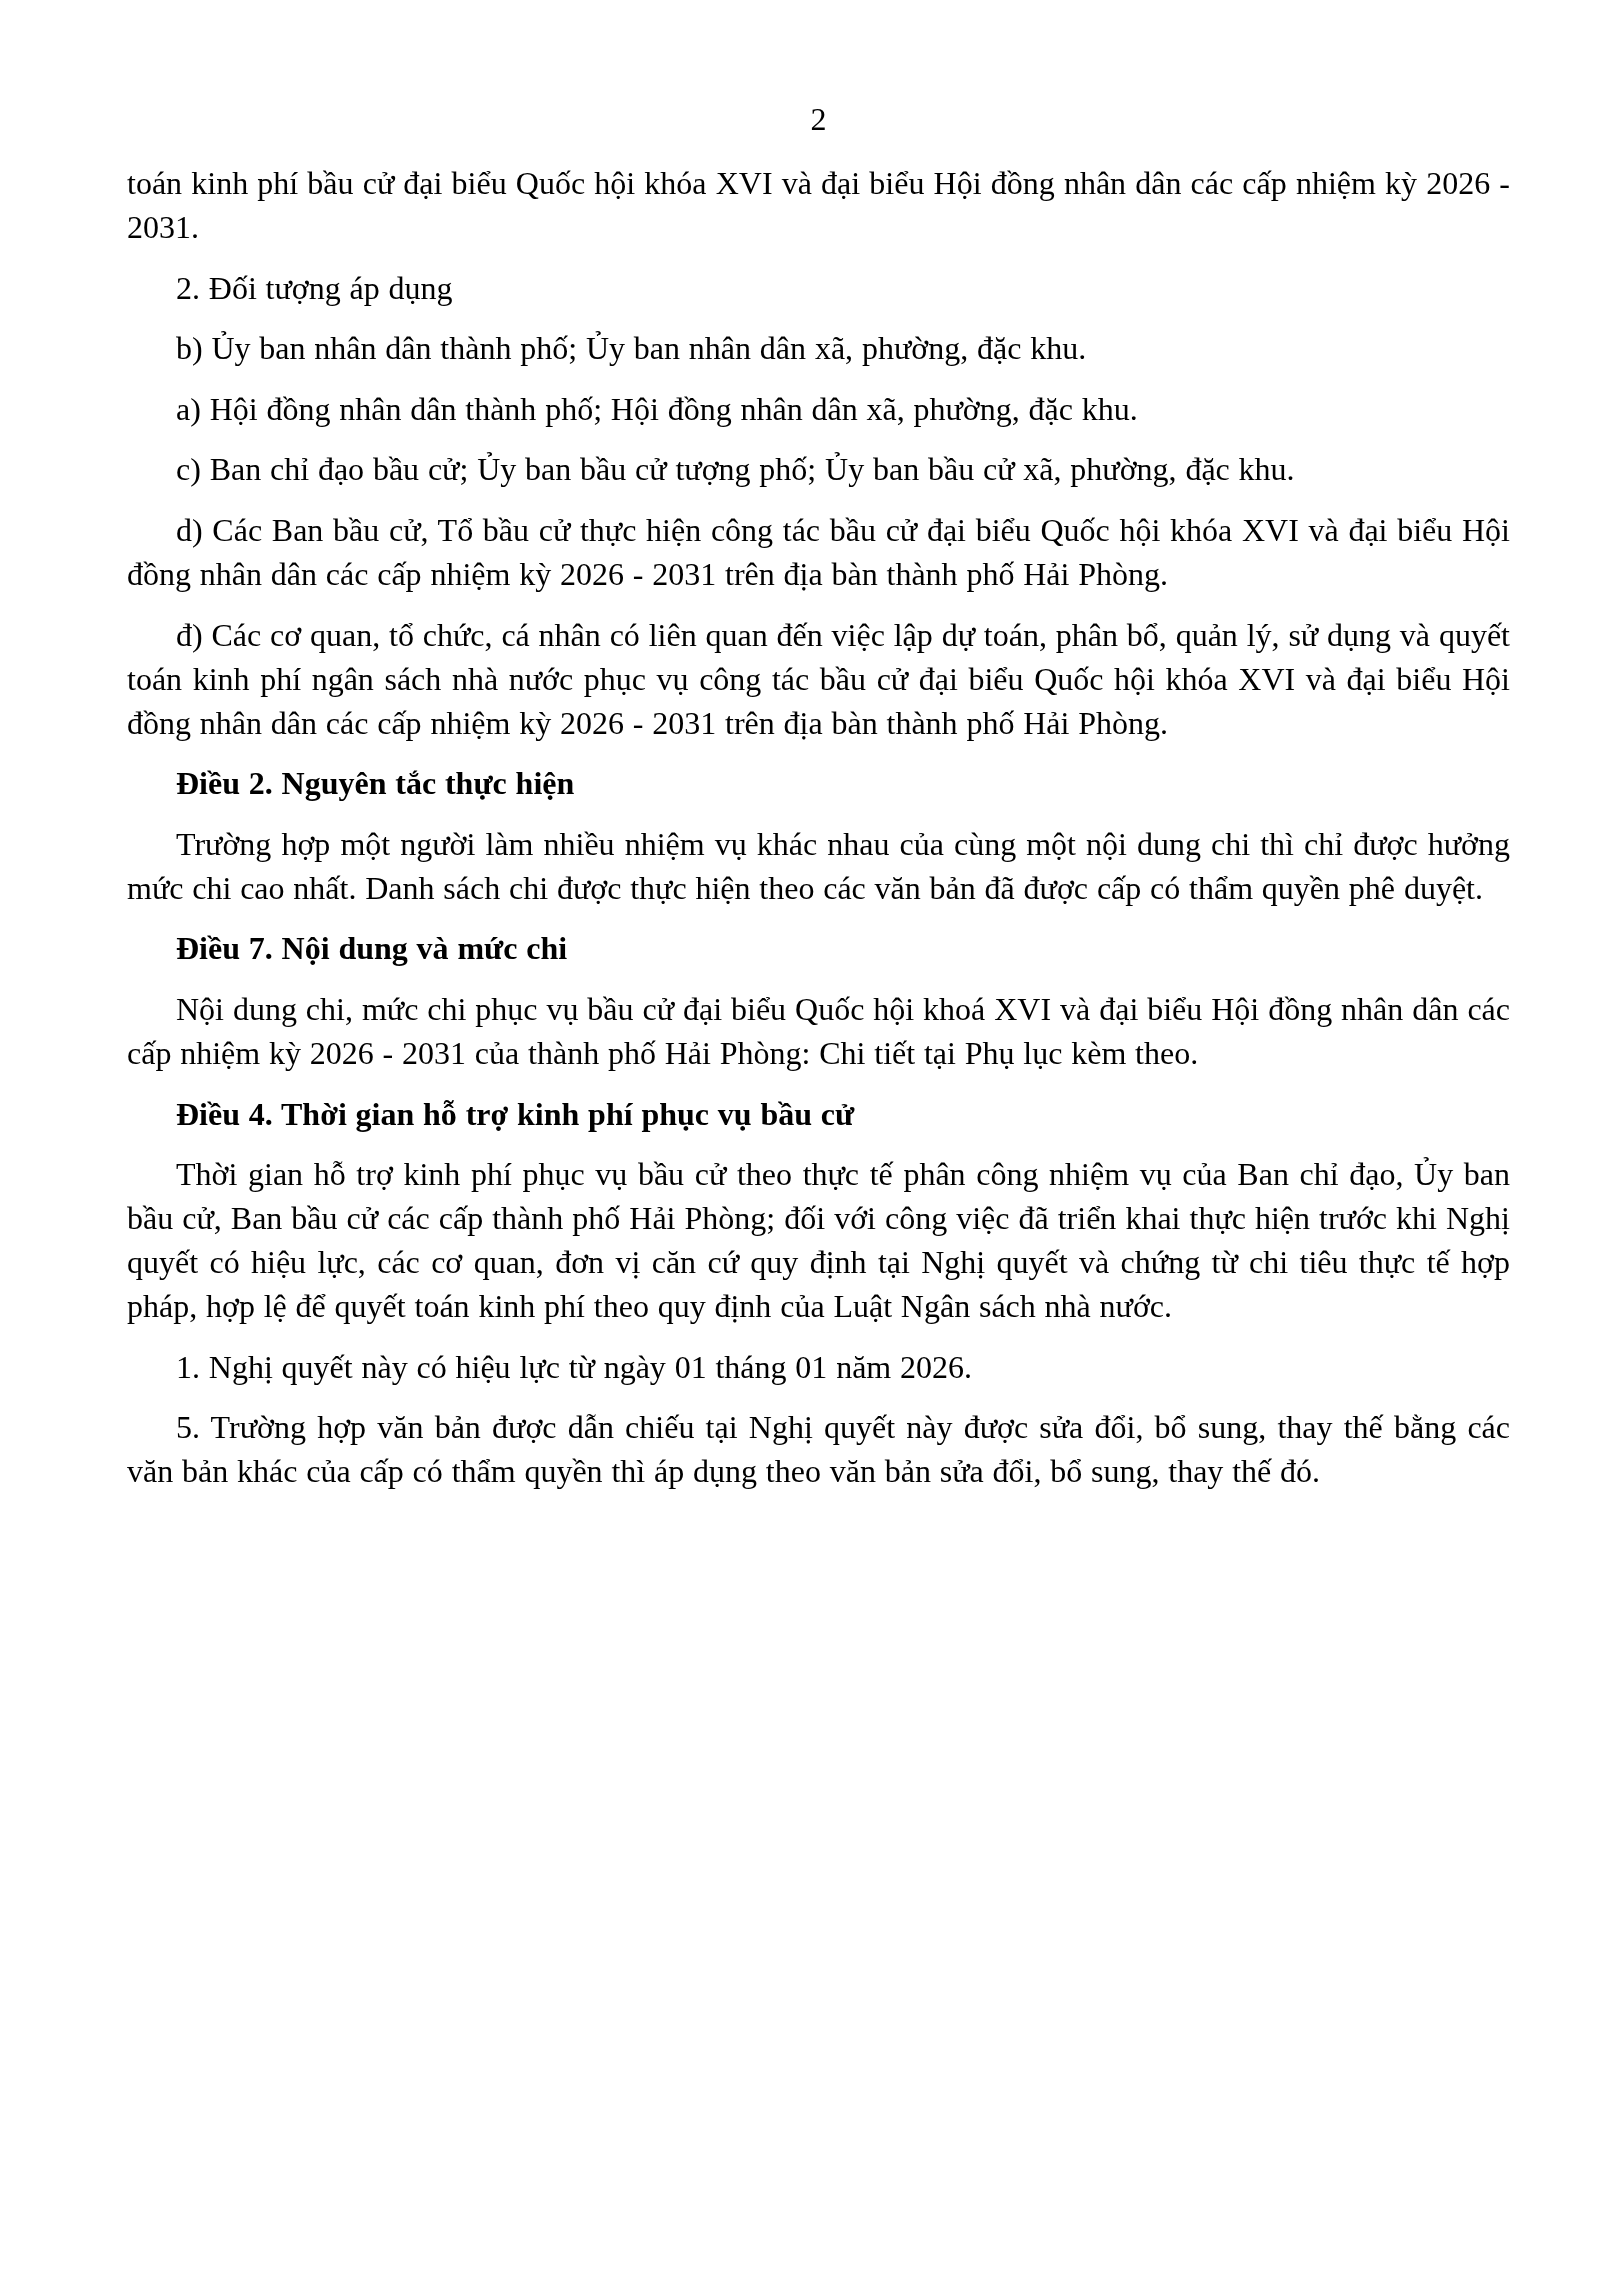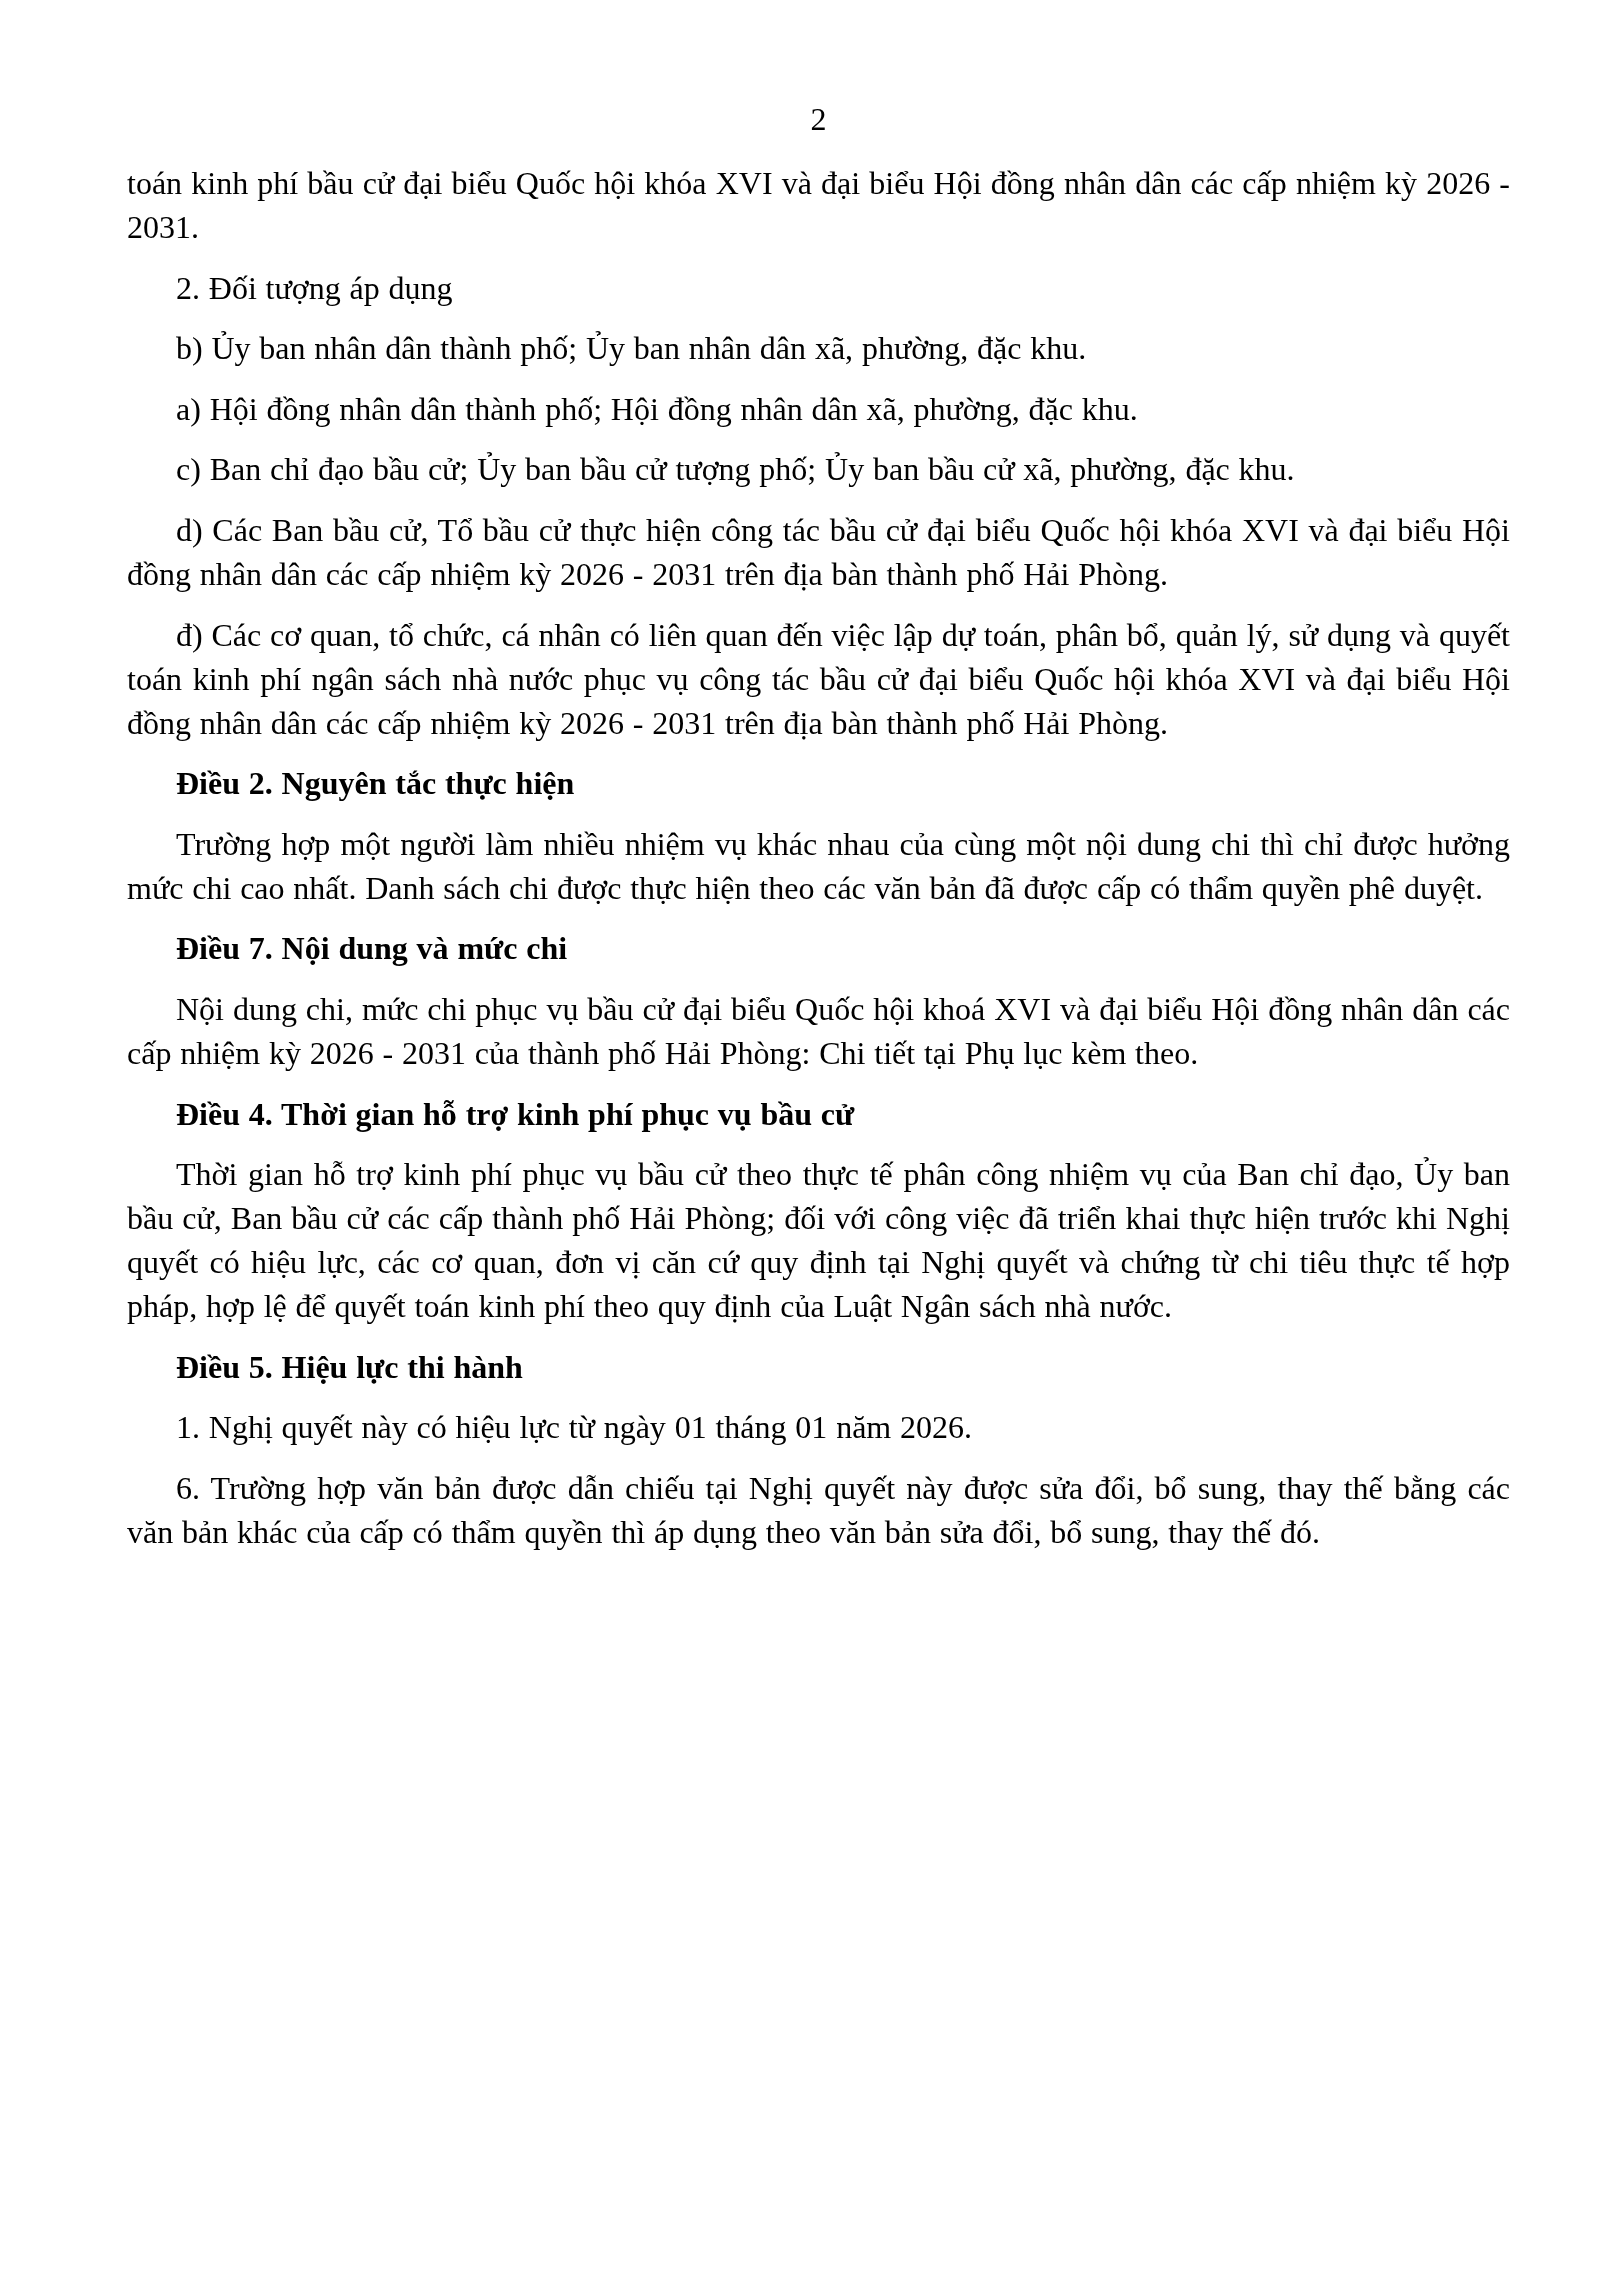--- a/index.html
+++ b/index.html
@@ -64,20 +64,19 @@
   <p class="para indent">Trường hợp một người làm nhiều nhiệm vụ khác nhau của cùng một nội dung chi thì chỉ được hưởng mức chi cao nhất. Danh sách chi được thực hiện theo các văn bản đã được cấp có thẩm quyền phê duyệt.</p>
 
   <p class="para indent article-heading">Điều 7. Nội dung và mức chi</p>
 
   <p class="para indent">Nội dung chi, mức chi phục vụ bầu cử đại biểu Quốc hội khoá XVI và đại biểu Hội đồng nhân dân các cấp nhiệm kỳ 2026 - 2031 của thành phố Hải Phòng: Chi tiết tại Phụ lục kèm theo.</p>
 
   <p class="para indent article-heading">Điều 4. Thời gian hỗ trợ kinh phí phục vụ bầu cử</p>
 
   <p class="para indent">Thời gian hỗ trợ kinh phí phục vụ bầu cử theo thực tế phân công nhiệm vụ của Ban chỉ đạo, Ủy ban bầu cử, Ban bầu cử các cấp thành phố Hải Phòng; đối với công việc đã triển khai thực hiện trước khi Nghị quyết có hiệu lực, các cơ quan, đơn vị căn cứ quy định tại Nghị quyết và chứng từ chi tiêu thực tế hợp pháp, hợp lệ để quyết toán kinh phí theo quy định của Luật Ngân sách nhà nước.</p>
 
-  <p class="para indent article-heading">Điều 5. Hiệu lực thi hành</p>
 
   <p class="para indent">1. Nghị quyết này có hiệu lực từ ngày 01 tháng 01 năm 2026.</p>
 
-  <p class="para indent">6. Trường hợp văn bản được dẫn chiếu tại Nghị quyết này được sửa đổi, bổ sung, thay thế bằng các văn bản khác của cấp có thẩm quyền thì áp dụng theo văn bản sửa đổi, bổ sung, thay thế đó.</p>
+  <p class="para indent">5. Trường hợp văn bản được dẫn chiếu tại Nghị quyết này được sửa đổi, bổ sung, thay thế bằng các văn bản khác của cấp có thẩm quyền thì áp dụng theo văn bản sửa đổi, bổ sung, thay thế đó.</p>
 
 </div>
 
 
 </body></html>

